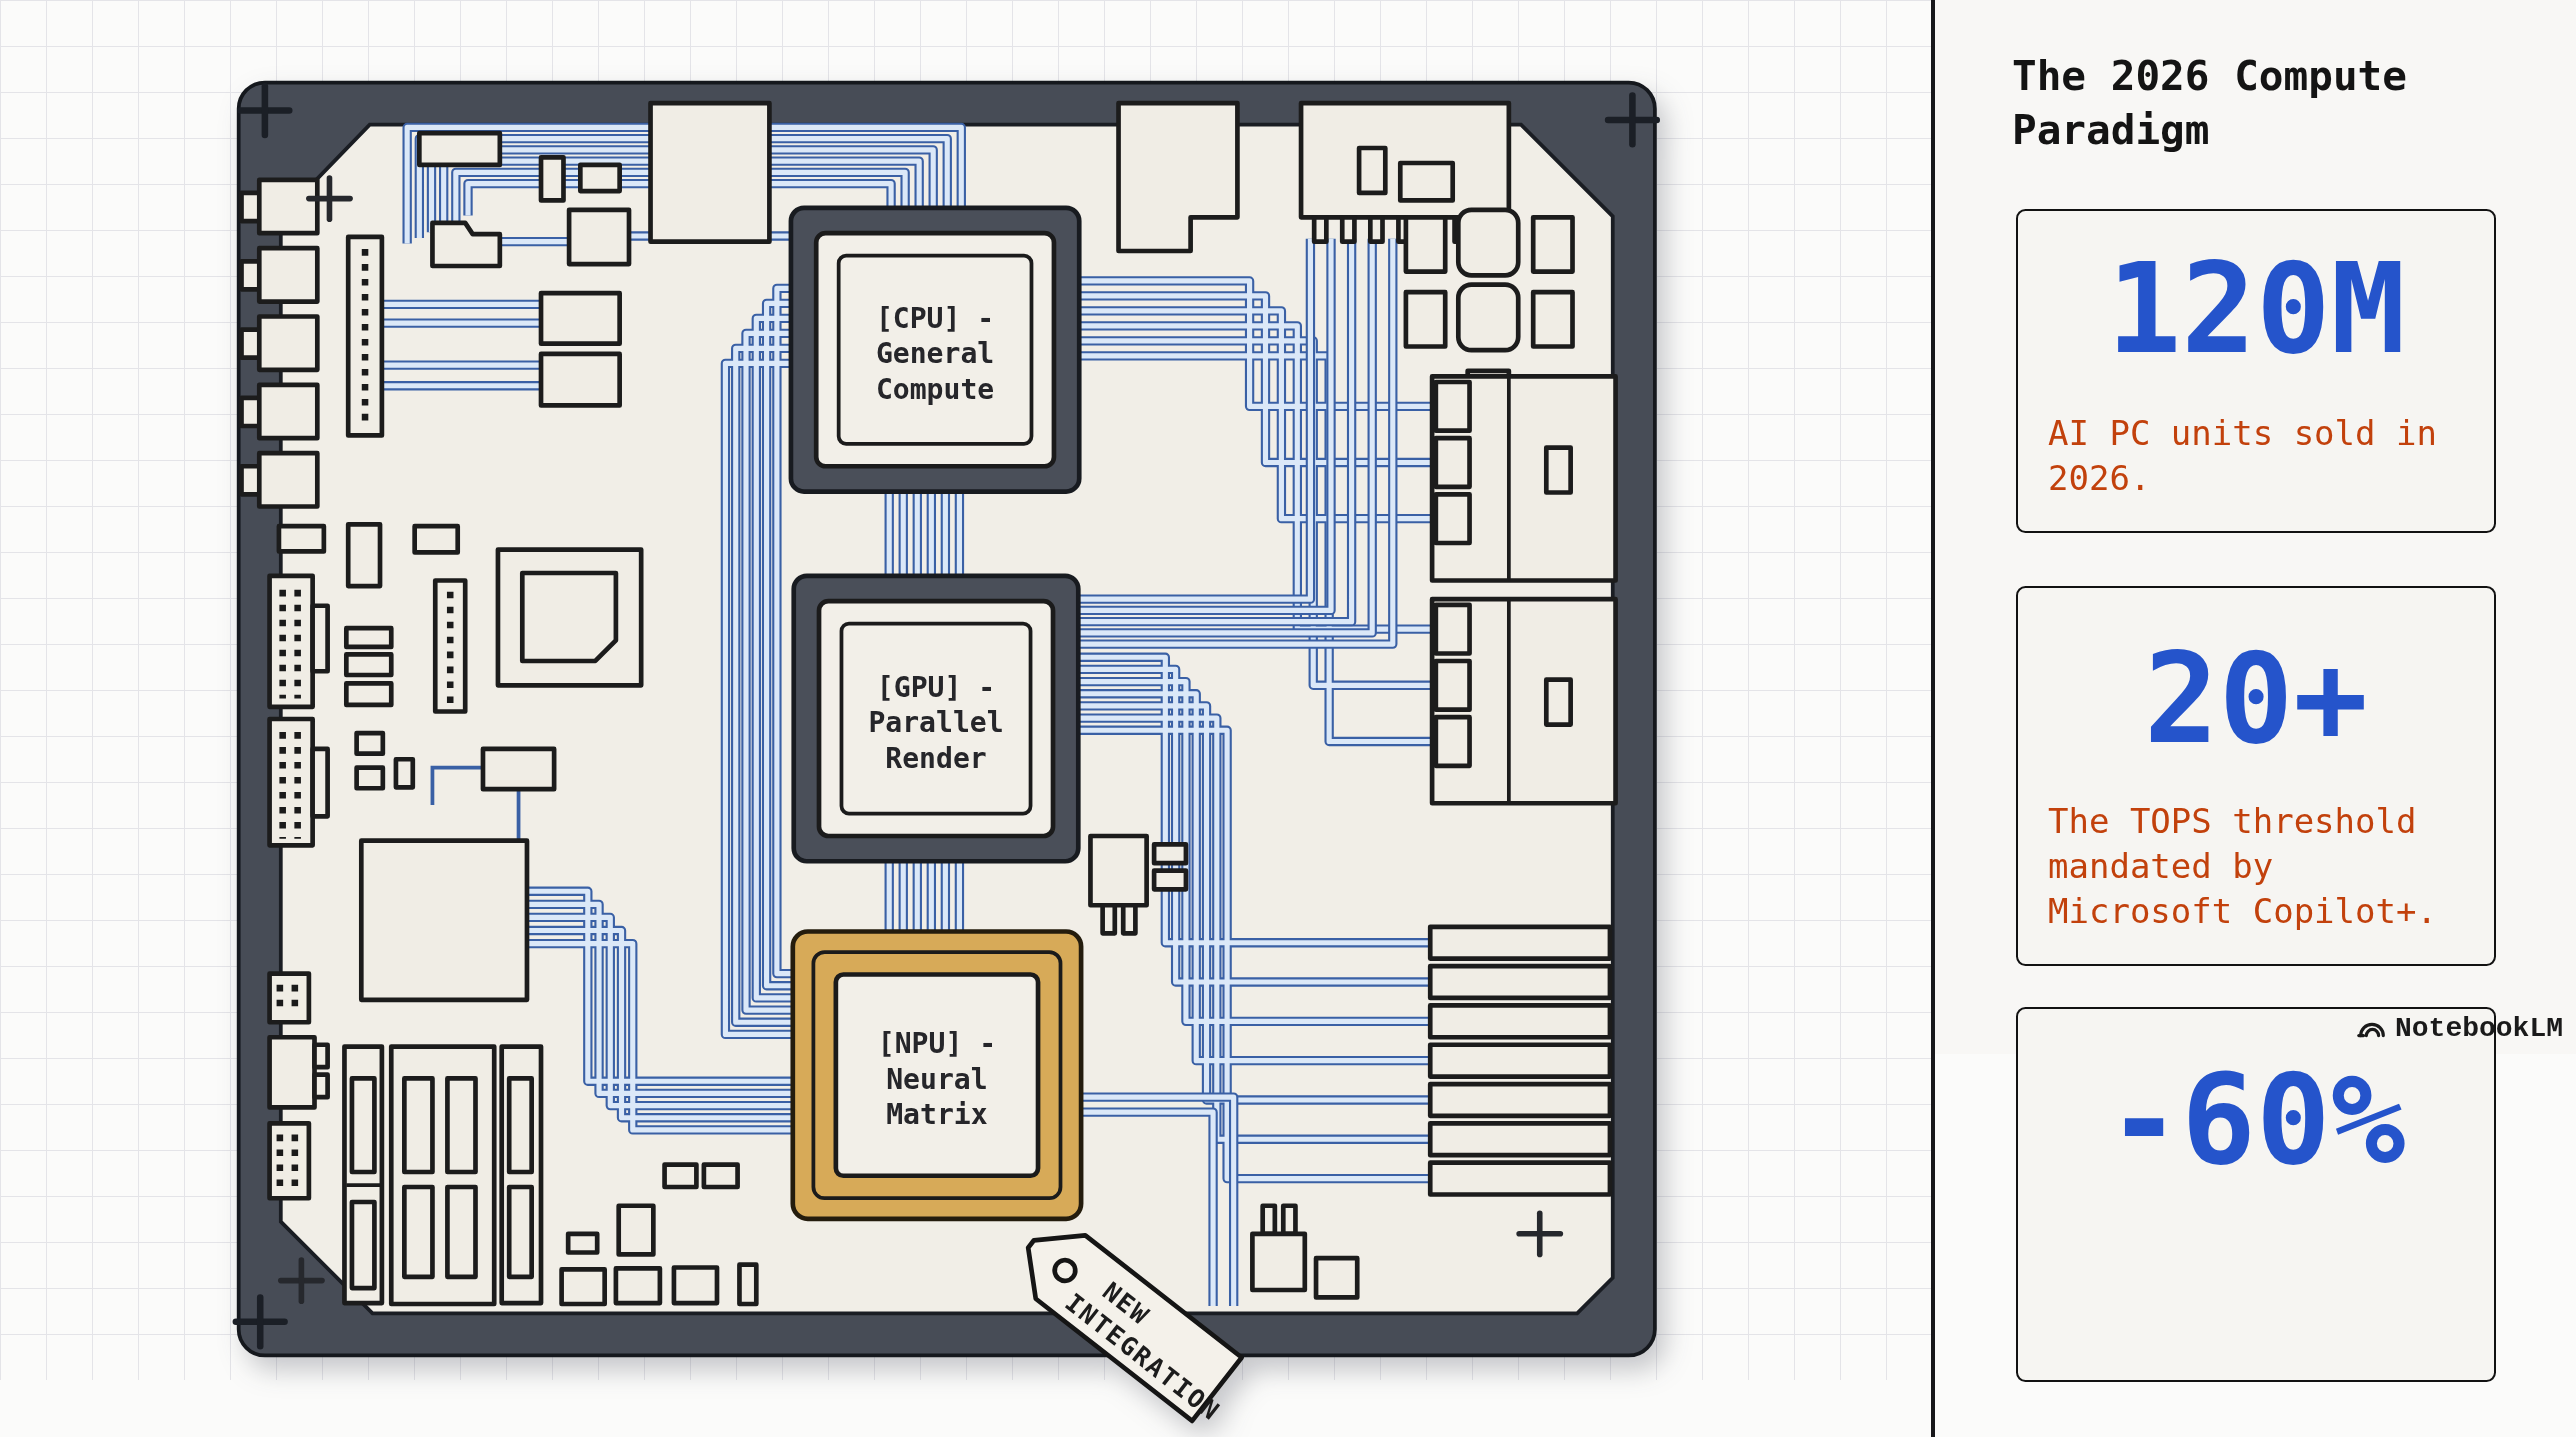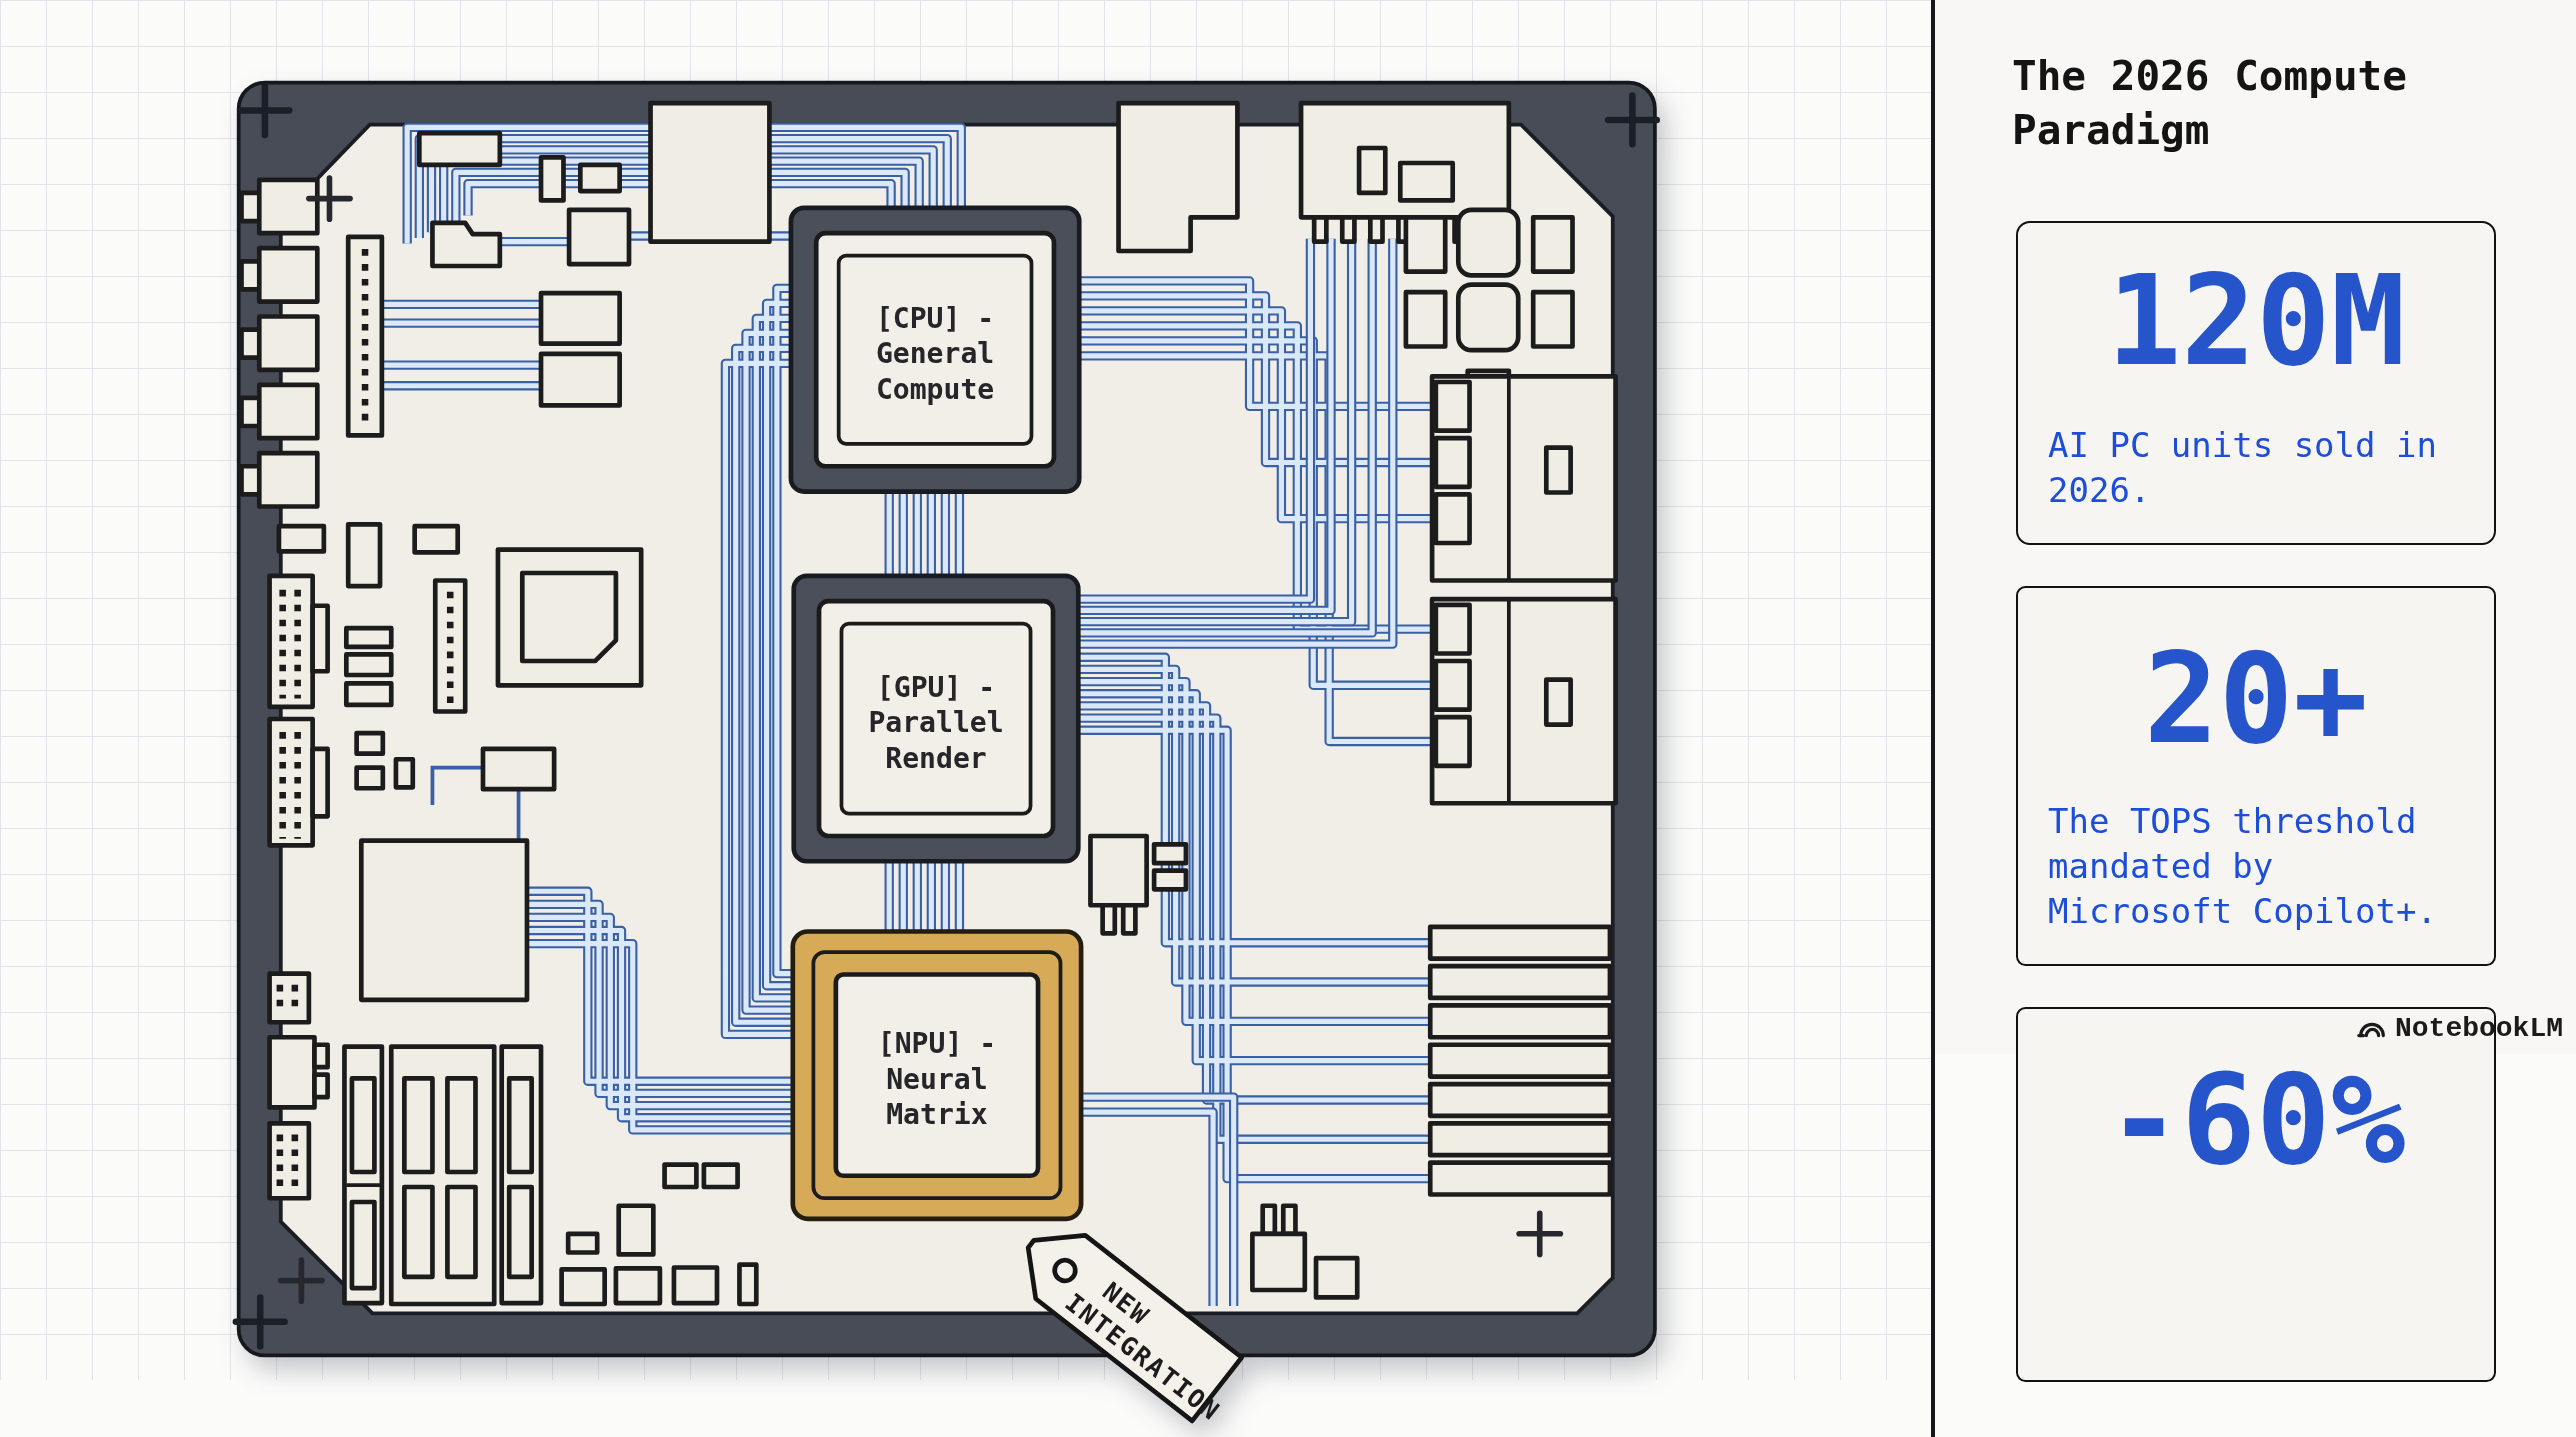--- a/index.html
+++ b/index.html
@@ -32,28 +32,28 @@
   .chiptxt{font:600 30px "DejaVu Sans Mono",monospace;fill:#26262a;text-anchor:middle;}
   .tag{fill:#f4f1ea;stroke:#151515;stroke-width:5;stroke-linejoin:round;}
   .tagtxt{font:700 27px "DejaVu Sans Mono",monospace;fill:#1c1c1c;letter-spacing:2px;}
   
   .divider{position:absolute;left:1931px;top:0;width:3.7px;height:1438px;background:#17171a;}
   .panel{position:absolute;left:1935px;top:0;width:641px;height:1054px;background:#f8f7f5;}
   .title{position:absolute;left:77px;top:49px;width:445px;
          font:700 41px/1.32 "DejaVu Sans Mono",monospace;color:#141414;}
   .card{position:absolute;left:81px;width:476px;background:#f6f5f2;
         border:2.8px solid #121212;border-radius:9.4px;}
-  .card1{top:221px;height:320px;border-radius:14px;}
+  .card1{top:209px;height:320px;}
   .card2{top:586px;height:376px;}
   .card3{top:1007px;height:371px;}
   .stat-value{position:absolute;top:36px;left:0;width:100%;text-align:center;
               font:700 124px/1 "DejaVu Sans Mono",monospace;color:#2554cb;}
   .card2 .stat-value,.card3 .stat-value{top:49px;}
   .stat-desc{position:absolute;left:30px;bottom:30px;width:403px;
-             font:500 34px/1.32 "DejaVu Sans Mono",monospace;color:#1d4ed8;}
+             font:500 34px/1.32 "DejaVu Sans Mono",monospace;color:#c2410c;}
   .watermark{position:absolute;right:13px;bottom:9.4px;display:flex;align-items:center;gap:6.6px;
              font-family:Liberation Mono, monospace;font-weight:700;font-size:28px;color:#1a1a1a;}
 </style>
 </head>
 <body>
 
 <div class="stage">
 
   <div class="paper">
     <svg class="board-svg" width="1931" height="1438" viewBox="0 0 2063 1536">

